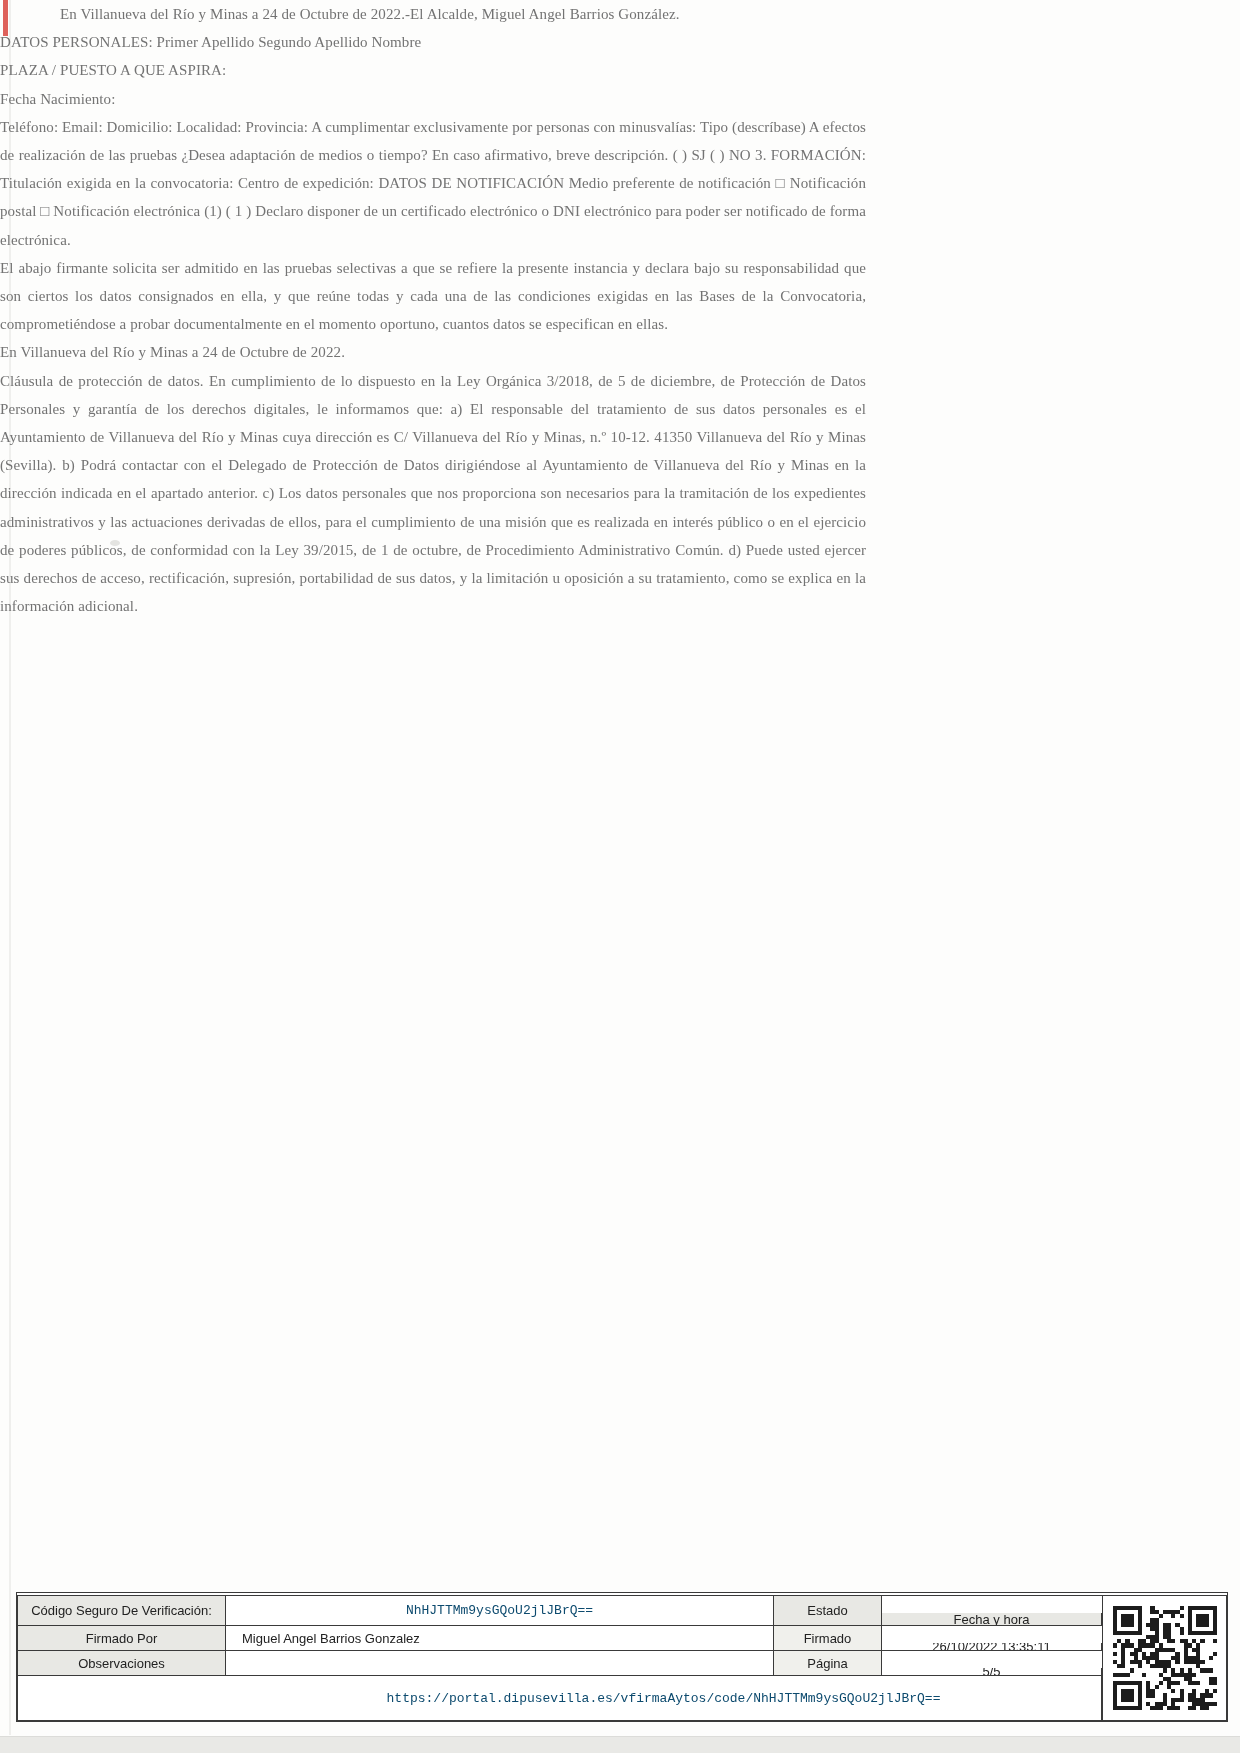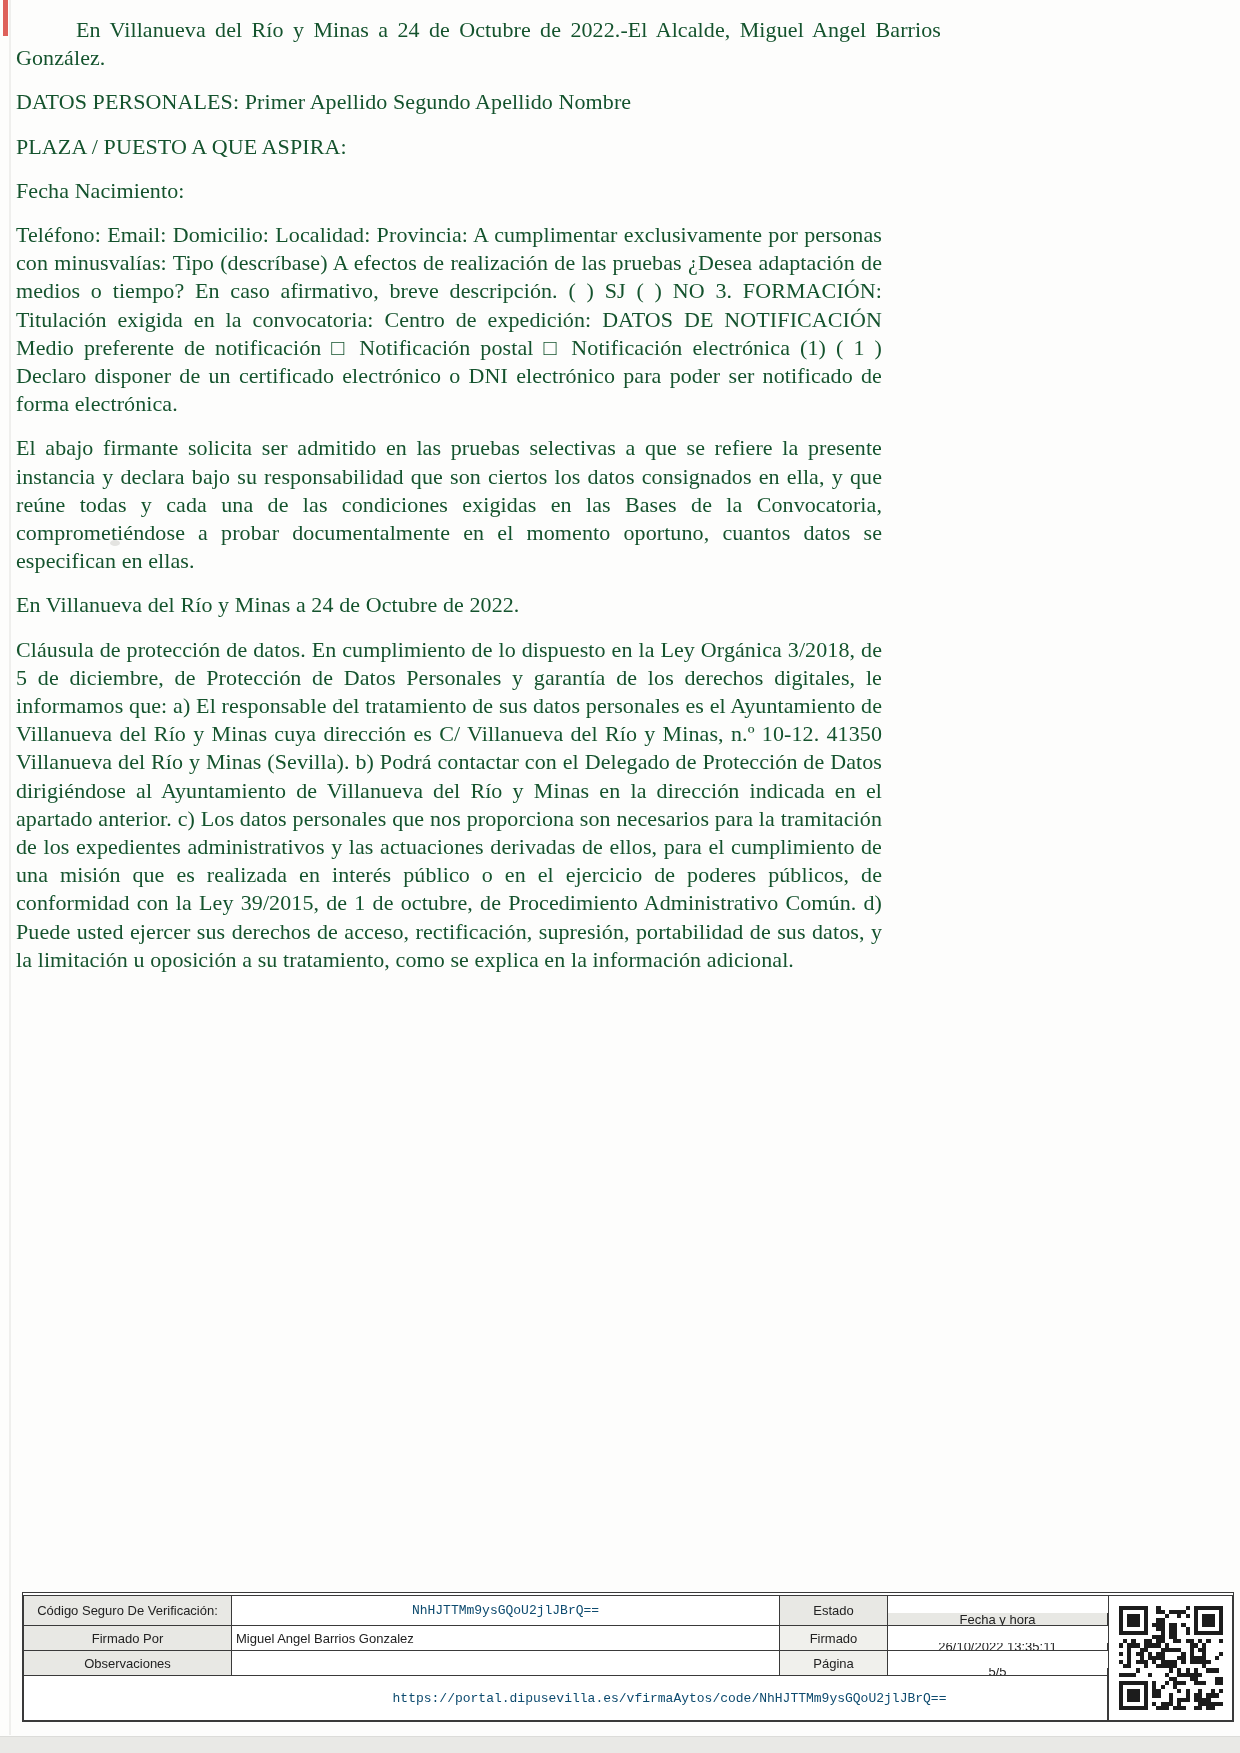--- a/index.html
+++ b/index.html
@@ -7,25 +7,25 @@
     width:1240px;height:1753px;position:relative;overflow:hidden;
     background:#fdfdfc;
     font-family:"Liberation Serif","DejaVu Serif",serif;
     color:#1b1b1b;
   }
   
   .doc{
     position:absolute;top:0;left:0;width:1240px;
   }
   .doc p{
-    margin:16px;
-    font-size:22px;
+    margin:0;
+    font-size:15px;
     line-height:28.2px;
     text-align:justify;
-    color:#14532d;
+    color:#737373;
     letter-spacing:.1px;
   }
   .p-closing{margin-top:96px;margin-left:140px;width:925px;text-indent:60px;text-align:left;}
   .p-anexo{margin-top:62px;margin-left:140px;width:925px;text-align:left;}
   .p-head{margin-left:200px;width:866px;text-align:left;}
   .p-plaza{margin-top:76px;}
   .p-datos{margin-top:29px;}
   .p-dni{margin-top:27px;}
   .p-fecha{margin-top:26px;}
   .p-body{margin-left:200px;width:866px;}
@@ -33,21 +33,21 @@
   .p-firmante{margin-top:28px;}
   .p-lugar{margin-top:28px;text-align:left;}
   .p-clausula{margin-top:28px;}
   
   .artifact-red{position:absolute;left:3px;top:0;width:5px;height:36px;background:#d8453e;opacity:.85;}
   .artifact-left-line{position:absolute;left:9px;top:0;width:2px;height:1735px;background:#efefed;}
   .artifact-bottom-strip{position:absolute;left:0;bottom:0;width:1240px;height:16px;background:#e9e9e6;border-top:1px solid #dcdcd9;}
   .artifact-smudge{position:absolute;left:110px;top:540px;width:10px;height:6px;background:#d9d9d6;border-radius:50%;opacity:.7;}
   
   .footer-wrap{
-    position:absolute;left:22px;top:1592px;width:1208px;height:124px;
+    position:absolute;left:16px;top:1592px;width:1208px;height:124px;
     border:2px solid #3a3a3a;
     border-top:4px double #3a3a3a;
     background:#fff;
     display:flex;
     font-family:"Liberation Sans","DejaVu Sans",sans-serif;
     font-size:13px;color:#222;
   }
   .sig-table{
     width:1084px;height:100%;
     display:grid;
@@ -56,21 +56,21 @@
   }
   .cell{
     border-right:1px solid #3a3a3a;
     border-bottom:1px solid #3a3a3a;
     display:flex;align-items:center;justify-content:center;
     overflow:hidden;white-space:nowrap;
   }
   .cell.last-col{border-right:1px solid #3a3a3a;margin-top:17px;}
   .cell.gray{background:#e8e8e4;}
   .cell.lightgray{background:#f0f0ec;}
-  .cell.left{justify-content:flex-start;padding-left:4px;}
+  .cell.left{justify-content:flex-start;padding-left:16px;}
   .cell.bold{font-weight:400;}
   .cell.mono{font-family:"Liberation Mono","DejaVu Sans Mono",monospace;font-size:13px;color:#0c4a6e;}
   .cell.url-cell{grid-column:2 / 5;}
   .cell.no-bottom{border-bottom:none;}
   
   .qr-area{
     flex:1;height:100%;
     border-left:1px solid #3a3a3a;
     display:flex;align-items:center;justify-content:center;
     background:#fff;

